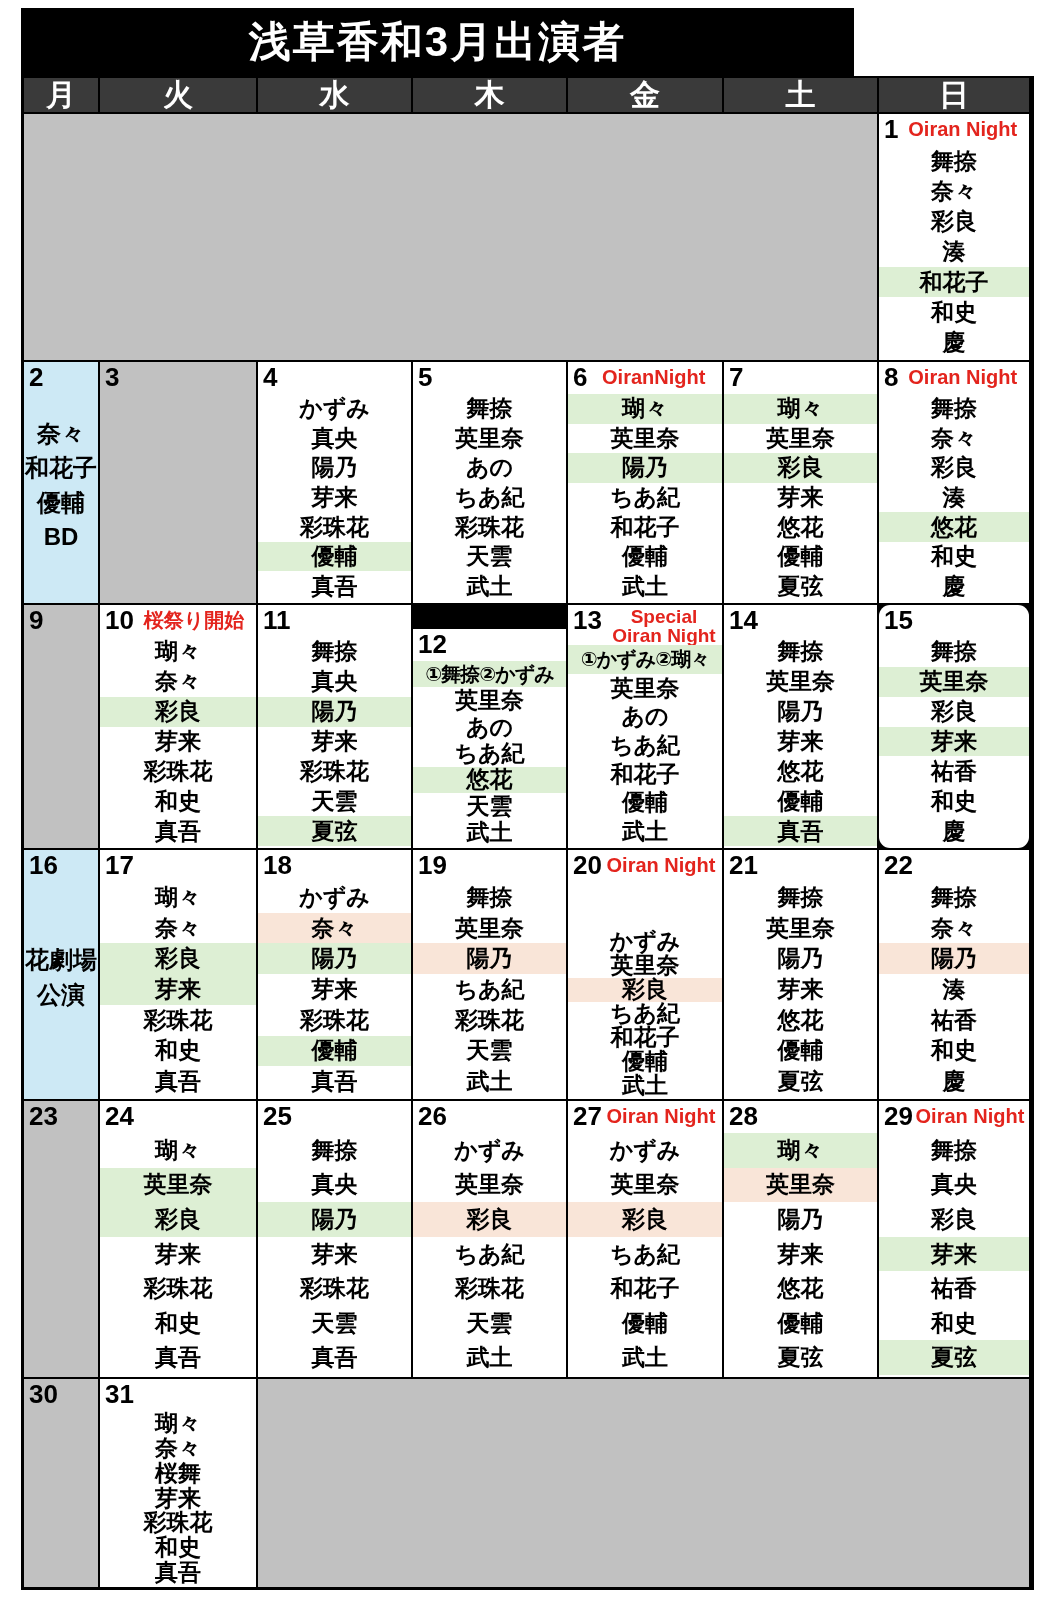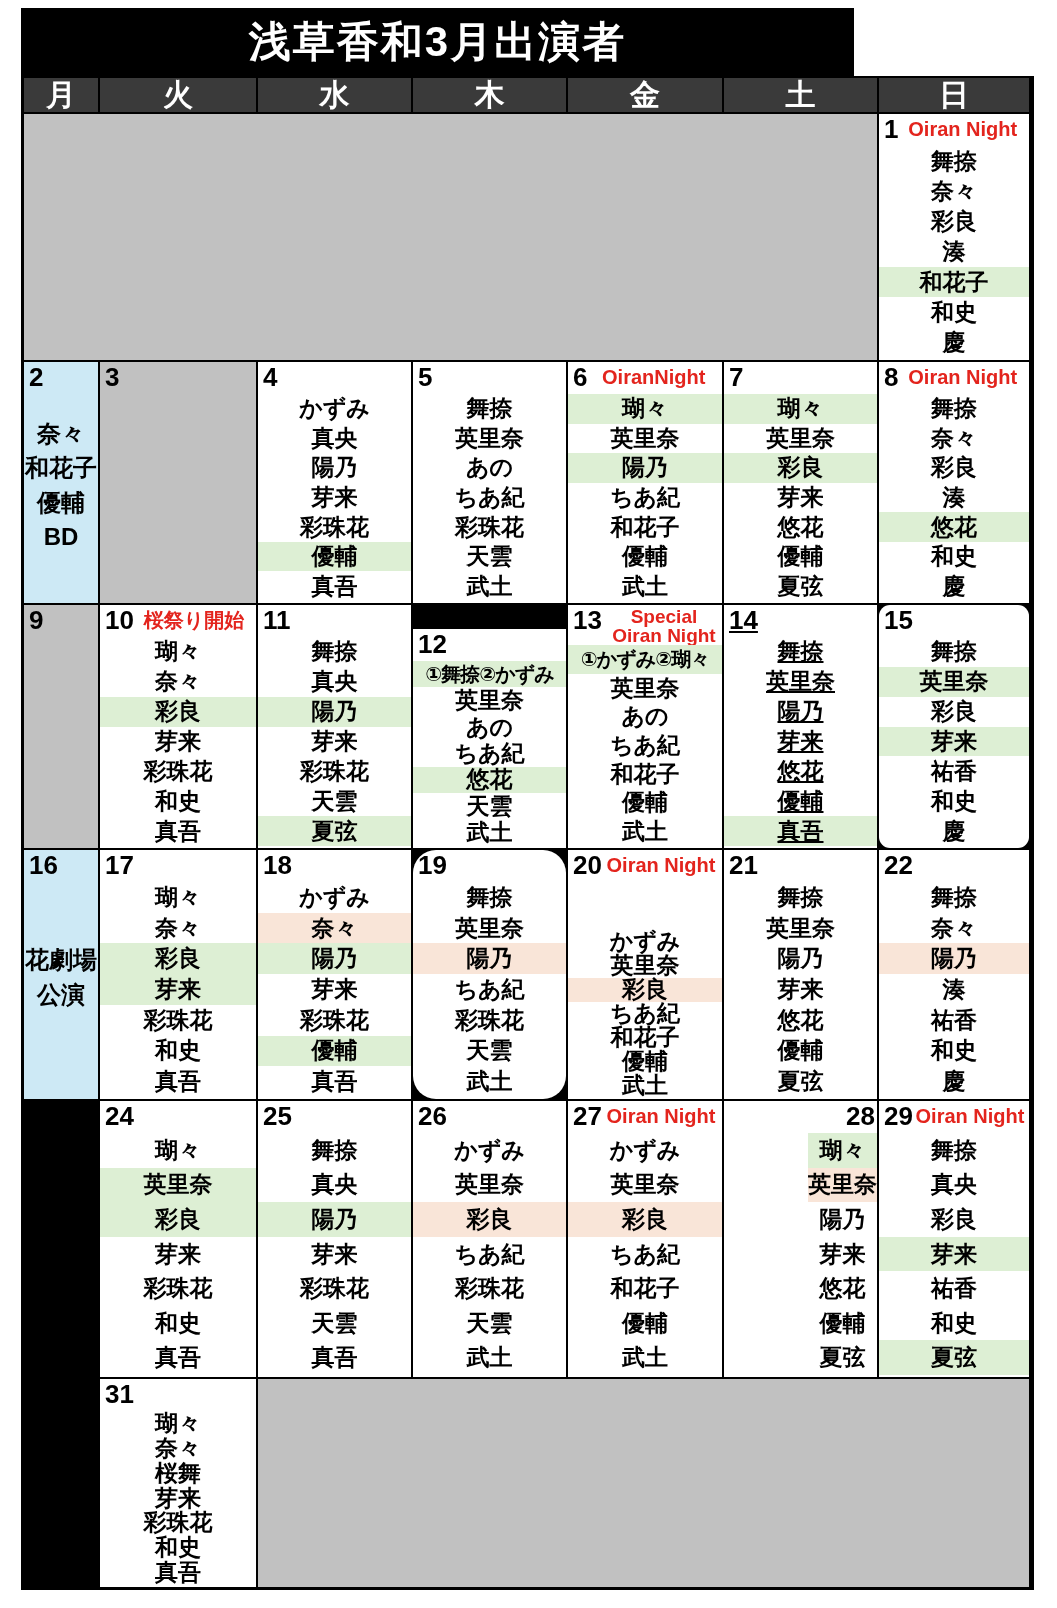--- a/index.html
+++ b/index.html
@@ -213,21 +213,21 @@
       <div class="rows">
         <div class="prow hl-g long">①かずみ②瑚々</div>
         <div class="prow">英里奈</div>
         <div class="prow">あの</div>
         <div class="prow">ちあ紀</div>
         <div class="prow">和花子</div>
         <div class="prow">優輔</div>
         <div class="prow">武土</div>
       </div>
     </div>
-    <div class="cell" style="grid-area: 4 / 6 / auto / span 1; text-decoration: underline;">
+    <div class="cell" style="grid-area: 4 / 6 / auto / span 1;">
       <div class="head">
         <span class="num">14</span>
       </div>
       <div class="rows">
         <div class="prow">舞捺</div>
         <div class="prow">英里奈</div>
         <div class="prow">陽乃</div>
         <div class="prow">芽来</div>
         <div class="prow">悠花</div>
         <div class="prow">優輔</div>
@@ -278,21 +278,21 @@
       <div class="rows">
         <div class="prow">かずみ</div>
         <div class="prow hl-p">奈々</div>
         <div class="prow hl-g">陽乃</div>
         <div class="prow">芽来</div>
         <div class="prow">彩珠花</div>
         <div class="prow hl-g">優輔</div>
         <div class="prow">真吾</div>
       </div>
     </div>
-    <div class="cell" style="grid-area: 5 / 4 / auto / span 1; border-radius: 23px;">
+    <div class="cell" style="grid-area: 5 / 4 / auto / span 1;">
       <div class="head">
         <span class="num">19</span>
       </div>
       <div class="rows">
         <div class="prow">舞捺</div>
         <div class="prow">英里奈</div>
         <div class="prow hl-p">陽乃</div>
         <div class="prow">ちあ紀</div>
         <div class="prow">彩珠花</div>
         <div class="prow">天雲</div>
@@ -335,20 +335,25 @@
       <div class="rows">
         <div class="prow">舞捺</div>
         <div class="prow">奈々</div>
         <div class="prow hl-p">陽乃</div>
         <div class="prow">湊</div>
         <div class="prow">祐香</div>
         <div class="prow">和史</div>
         <div class="prow">慶</div>
       </div>
     </div>
+    <div class="cell empty" style="grid-area: 6 / 1 / auto / span 1;">
+      <div class="head">
+        <span class="num">23</span>
+      </div>
+    </div>
     <div class="cell" style="grid-area: 6 / 2 / auto / span 1;">
       <div class="head">
         <span class="num">24</span>
       </div>
       <div class="rows">
         <div class="prow">瑚々</div>
         <div class="prow hl-g">英里奈</div>
         <div class="prow hl-g">彩良</div>
         <div class="prow">芽来</div>
         <div class="prow">彩珠花</div>
@@ -392,21 +397,21 @@
       <div class="rows">
         <div class="prow">かずみ</div>
         <div class="prow">英里奈</div>
         <div class="prow hl-p">彩良</div>
         <div class="prow">ちあ紀</div>
         <div class="prow">和花子</div>
         <div class="prow">優輔</div>
         <div class="prow">武土</div>
       </div>
     </div>
-    <div class="cell" style="grid-area: 6 / 6 / auto / span 1; align-items: flex-end;">
+    <div class="cell" style="grid-area: 6 / 6 / auto / span 1;">
       <div class="head">
         <span class="num">28</span>
       </div>
       <div class="rows">
         <div class="prow hl-g">瑚々</div>
         <div class="prow hl-p">英里奈</div>
         <div class="prow">陽乃</div>
         <div class="prow">芽来</div>
         <div class="prow">悠花</div>
         <div class="prow">優輔</div>
@@ -421,20 +426,25 @@
       <div class="rows">
         <div class="prow">舞捺</div>
         <div class="prow">真央</div>
         <div class="prow">彩良</div>
         <div class="prow hl-g">芽来</div>
         <div class="prow">祐香</div>
         <div class="prow">和史</div>
         <div class="prow hl-g">夏弦</div>
       </div>
     </div>
+    <div class="cell empty" style="grid-area: 7 / 1 / auto / span 1;">
+      <div class="head">
+        <span class="num">30</span>
+      </div>
+    </div>
     <div class="cell" style="grid-area: 7 / 2 / auto / span 1;">
       <div class="head">
         <span class="num">31</span>
       </div>
       <div class="rows">
         <div class="prow">瑚々</div>
         <div class="prow">奈々</div>
         <div class="prow">桜舞</div>
         <div class="prow">芽来</div>
         <div class="prow">彩珠花</div>

